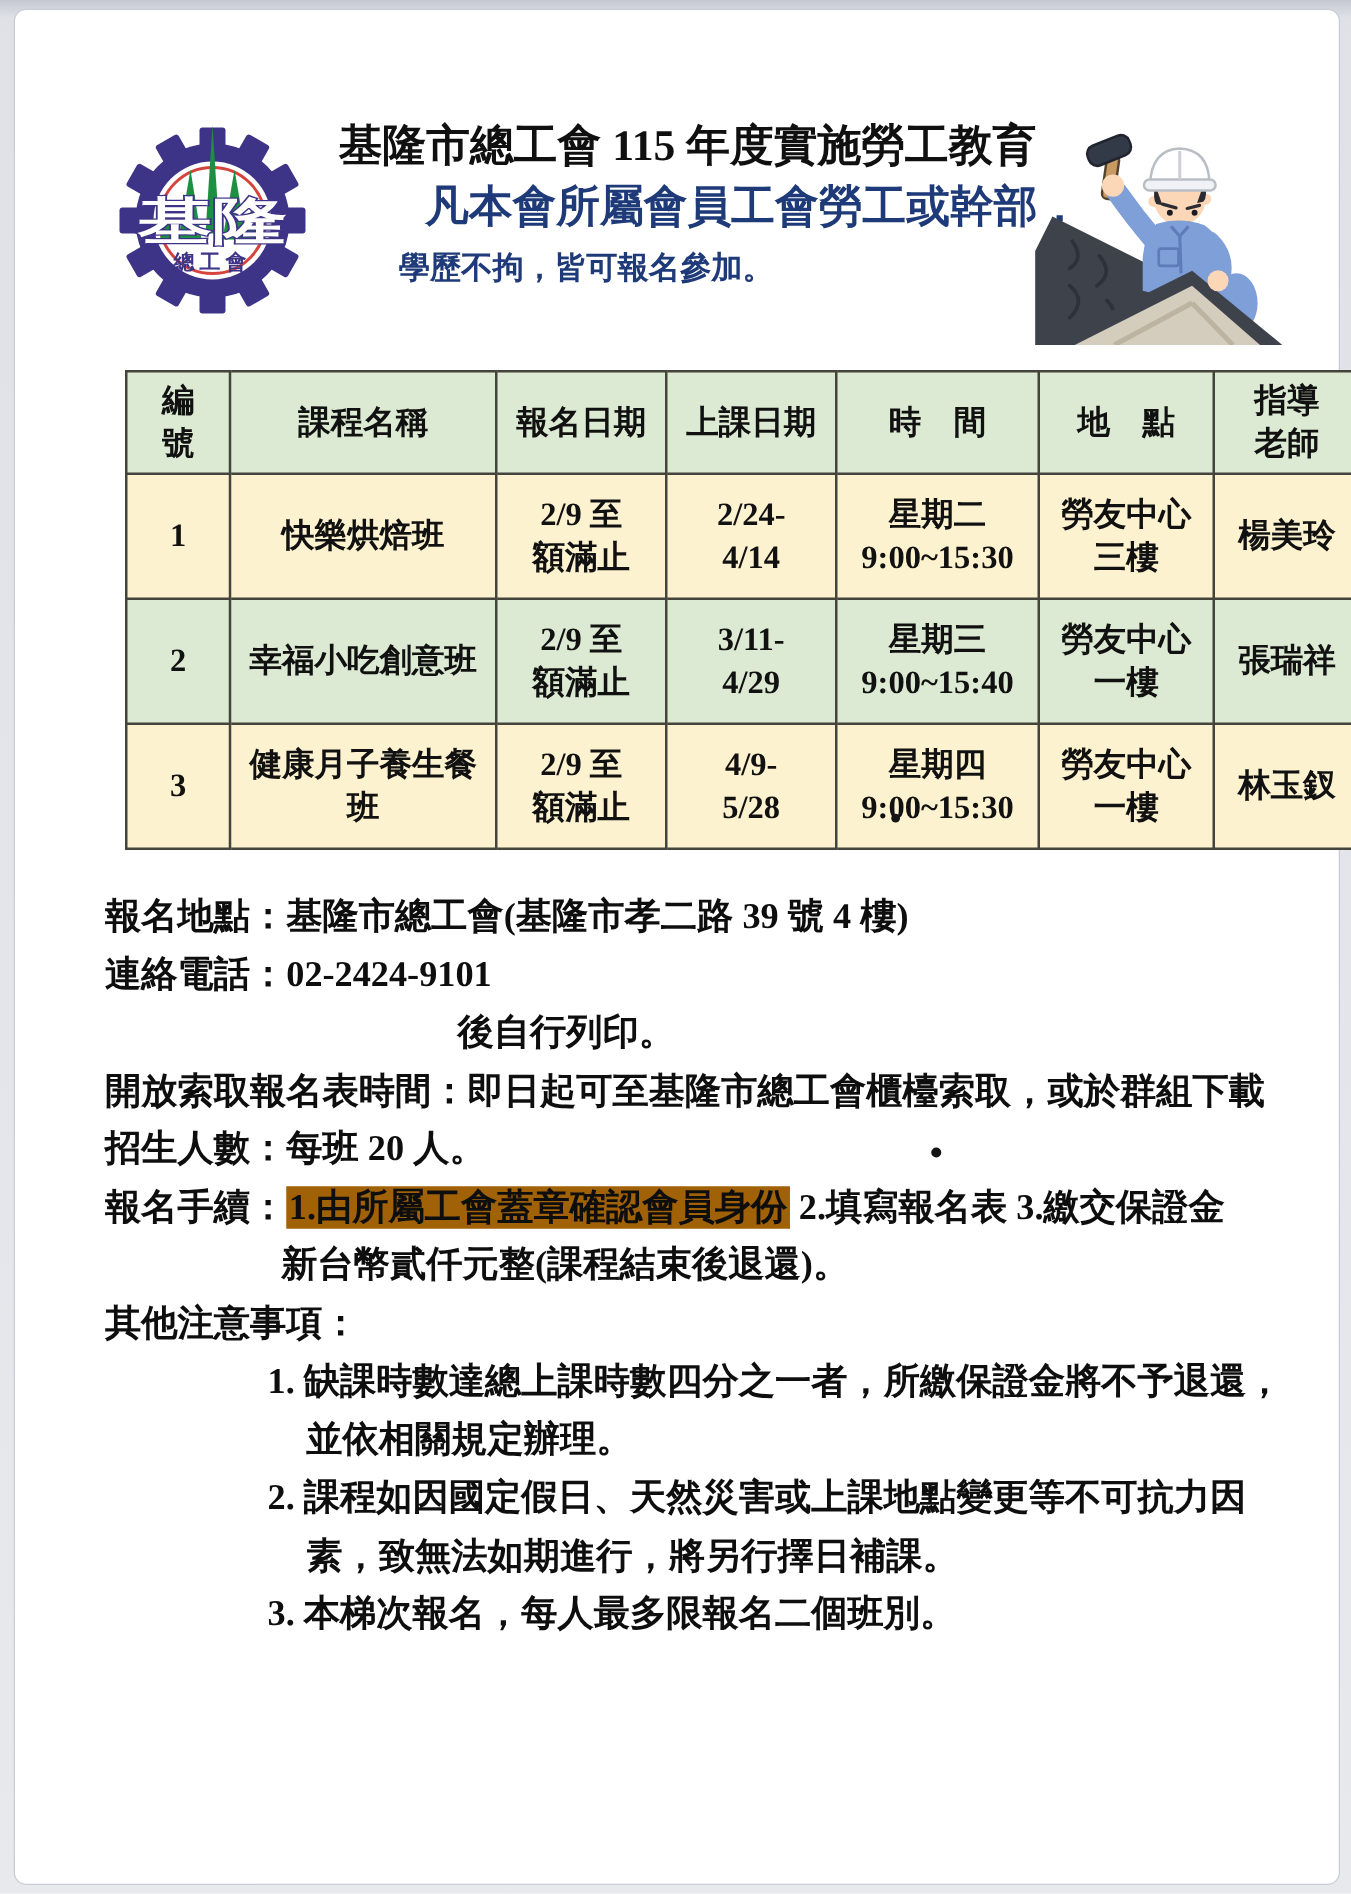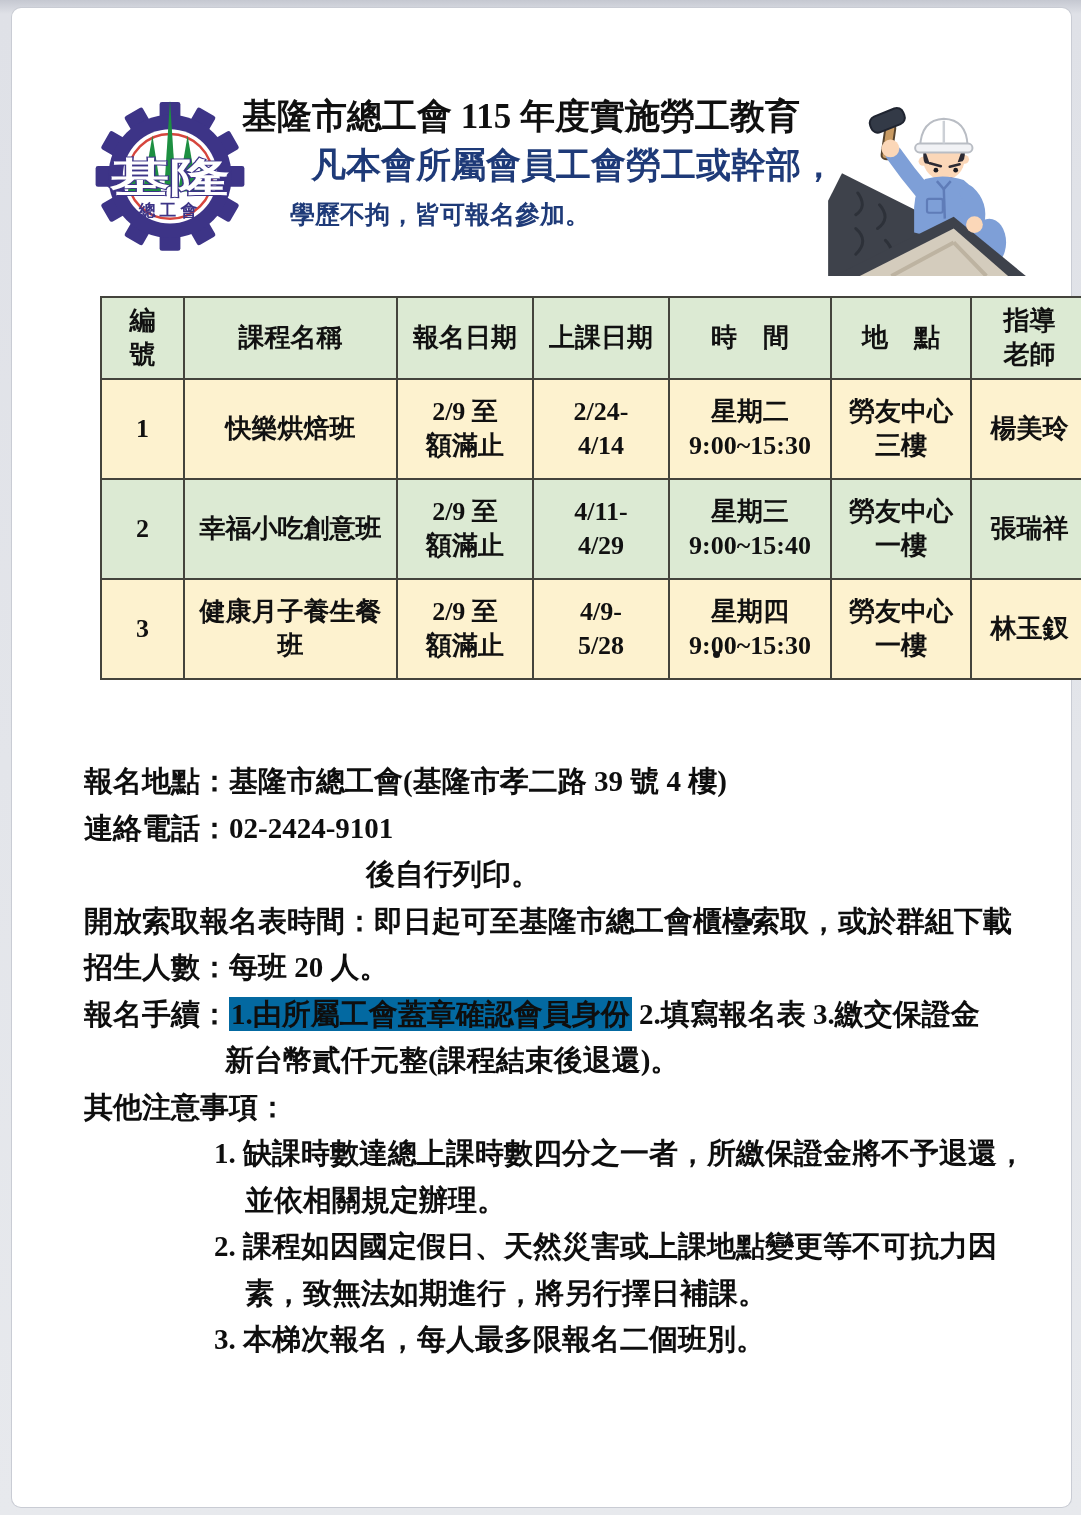--- a/index.html
+++ b/index.html
@@ -9,21 +9,21 @@
     font-family:"Liberation Serif","DejaVu Serif",serif;
     position:relative;overflow:hidden;
   }
   .page{
     position:absolute;left:12px;top:8px;width:1059px;height:1499px;
     background:#ffffff;border-radius:9px;
     box-shadow:0 0 0 1px #c9ccd4;
   }
   
   .logo{position:absolute;left:78px;top:86px;width:160px;height:164px;}
-  .titles{position:absolute;left:224px;top:84px;width:600px;font-weight:bold;}
+  .titles{position:absolute;left:253px;top:84px;width:600px;font-weight:bold;}
   .t1{font-size:35px;line-height:49px;color:#101010;padding-left:6px;letter-spacing:0px;white-space:nowrap;}
   .t2{font-size:35px;line-height:49px;color:#1e3a78;padding-left:2px;white-space:nowrap;text-align:right;}
   .t3{font-size:25px;line-height:49px;color:#1e3a78;padding-left:54px;white-space:nowrap;}
   .worker{position:absolute;left:816px;top:94px;width:198px;height:174px;}
   
   table.course-table{
     position:absolute;left:88px;top:288px;width:917px;
     border-collapse:collapse;table-layout:fixed;
     font-weight:bold;color:#111;
   }
@@ -38,28 +38,28 @@
   .pre{white-space:pre-line;}
   .c-no{width:73px;}.c-course{width:203px;}.c-reg{width:126px;}
   .c-date{width:126px;}.c-time{width:152px;}.c-loc{width:130px;margin-top:22px;}.c-teach{width:107px;}
   
   .dot{position:absolute;background:#141414;border-radius:50%;}
   .dot1{left:701px;top:643px;width:7px;height:7px;}
   .dot2{left:733px;top:910px;width:8px;height:8px;}
   
   .body-text{
     position:absolute;left:72px;top:702px;width:950px;
-    font-size:29px;font-weight:bold;color:#0e0e0e;line-height:46.5px;margin-top:48px;
+    font-size:29px;font-weight:bold;color:#0e0e0e;line-height:46.5px;
   }
   .line{white-space:pre-wrap;}
   .ind-pickup{padding-left:282px;}
   .ind-deposit{padding-left:141px;}
   .ind-note{padding-left:130px;}
   .ind-note-cont{padding-left:161px;}
-  .hl{background:#0369a1;padding:1px 2px;}
+  .hl{background:#a16207;padding:1px 2px;}
 </style>
 </head>
 <body>
 
 <div class="page">
 
   <svg class="logo" viewBox="0 0 200 205" aria-hidden="true">
     <g fill="#3d3487">
       <g>
         <rect x="87" y="10" width="26" height="26" rx="3" transform="rotate(0 100 103)"></rect>
@@ -168,21 +168,21 @@
 9:00~15:30</td>
         <td class="pre">勞友中心
 三樓</td>
         <td>楊美玲</td>
       </tr>
       <tr class="row-g">
         <td>2</td>
         <td class="pre">幸福小吃創意班</td>
         <td class="pre">2/9 至
 額滿止</td>
-        <td class="pre">4/11-
+        <td class="pre">3/11-
 4/29</td>
         <td class="pre">星期三
 9:00~15:40</td>
         <td class="pre">勞友中心
 一樓</td>
         <td>張瑞祥</td>
       </tr>
       <tr class="row-y">
         <td>3</td>
         <td class="pre">健康月子養生餐

